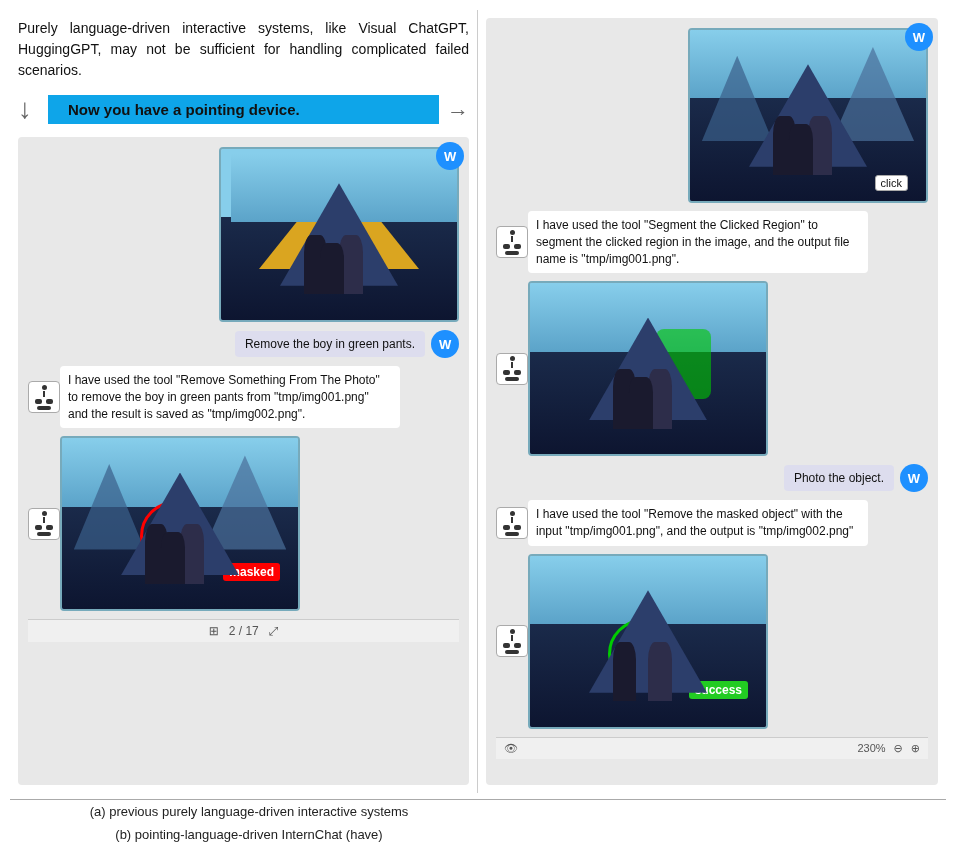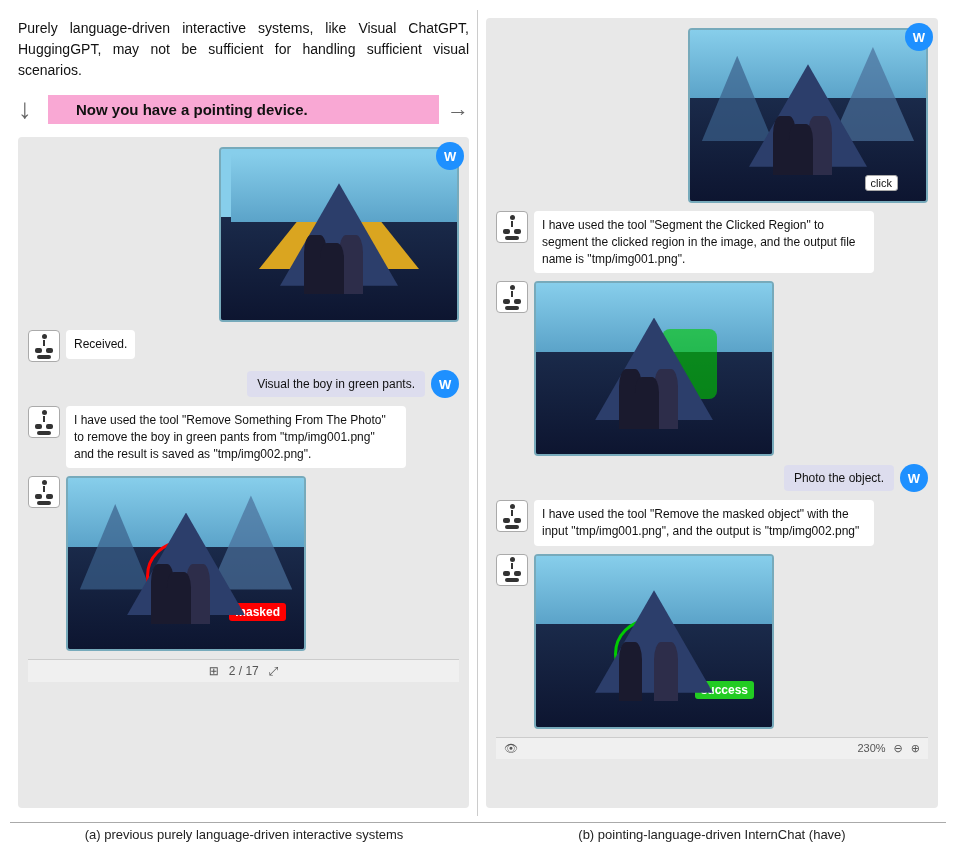--- a/index.html
+++ b/index.html
@@ -50,22 +50,22 @@
       gap: 8px;
     }
 
     .arrow-down {
       font-size: 28px;
       color: #666;
       margin-right: 8px;
     }
 
     .highlight-box {
-      background: #f9a8d4;
-      padding: 6px 28px;
+      background: #0ea5e9;
+      padding: 6px 20px;
       font-size: 15px;
       font-weight: bold;
       color: #111;
       flex: 1;
     }
 
     .arrow-right {
       font-size: 22px;
       color: #666;
     }
@@ -127,22 +127,21 @@
       justify-content: center;
       font-size: 13px;
       font-weight: bold;
       position: absolute;
       top: -5px;
       right: -5px;
     }
 
     .bot-row {
       display: flex;
-      align-items: flex-start;
-      gap: 6px;
+      align-items: center;
     }
 
     .bot-icon {
       width: 32px;
       height: 32px;
       flex-shrink: 0;
       background: #fff;
       border: 1px solid #aaa;
       border-radius: 4px;
       display: flex;
@@ -310,21 +309,21 @@
       display: flex;
       flex-direction: column;
       gap: 8px;
       flex: 1;
     }
 
     
     .click-label {
       position: absolute;
       bottom: 10px;
-      right: 28px;
+      right: 18px;
       background: #fff;
       border: 1px solid #aaa;
       font-size: 11px;
       padding: 1px 5px;
       border-radius: 3px;
       color: #111;
     }
 
     
     .green-highlight {
@@ -355,21 +354,21 @@
       align-items: center;
     }
   </style>
 </head>
 <body>
 
 <div class="main-container">
   <div class="top-section">
 
     <div class="left-panel">
-      <p class="intro-text">Purely language-driven interactive systems, like Visual ChatGPT, HuggingGPT, may not be sufficient for handling sufficient visual scenarios.</p>
+      <p class="intro-text">Purely language-driven interactive systems, like Visual ChatGPT, HuggingGPT, may not be sufficient for handling complicated failed scenarios.</p>
 
       <div class="middle-row">
         <span class="arrow-down">↓</span>
         <div class="highlight-box">Now you have a pointing device.</div>
         <span class="arrow-right">→</span>
       </div>
 
       <div class="chat-area">
 
         <div class="chat-image-container">
@@ -384,35 +383,23 @@
 
                 <div style="position:absolute;bottom:15%;left:35%;width:10%;height:35%;background:#1a1a2e;border-radius:30% 30% 0 0;z-index:2;"></div>
                 <div style="position:absolute;bottom:15%;left:50%;width:10%;height:35%;background:#2d2d4a;border-radius:30% 30% 0 0;z-index:2;"></div>
                 <div style="position:absolute;bottom:15%;left:42%;width:10%;height:30%;background:#1a1a2e;border-radius:30% 30% 0 0;z-index:2;"></div>
               </div>
             </div>
             <div class="avatar-w">W</div>
           </div>
         </div>
 
-        <div class="bot-row">
-          <div class="bot-icon">
-            <div class="bot-antenna-dot"></div>
-            <div class="bot-antenna"></div>
-            <div class="bot-icon-eyes">
-              <div class="bot-eye"></div>
-              <div class="bot-eye"></div>
-            </div>
-            <div class="bot-mouth"></div>
-          </div>
-          <div class="speech-bubble">Received.</div>
-        </div>
 
         <div class="user-msg-row">
-          <div class="user-bubble">Visual the boy in green pants.</div>
+          <div class="user-bubble">Remove the boy in green pants.</div>
           <div class="avatar-w" style="position:relative;top:0;right:0;">W</div>
         </div>
 
         <div class="bot-row">
           <div class="bot-icon">
             <div class="bot-antenna-dot"></div>
             <div class="bot-antenna"></div>
             <div class="bot-icon-eyes">
               <div class="bot-eye"></div>
               <div class="bot-eye"></div>
@@ -569,19 +556,19 @@
           <div style="display:flex;gap:8px;align-items:center;">
             <span>230%</span>
             <span>⊖</span>
             <span>⊕</span>
           </div>
         </div>
       </div>
     </div>
   </div>
 
-  <div style="display:flex;flex-direction:row;border-top:1px solid #aaa;margin-top:6px;">
+  <div style="display:flex;flex-direction:column;border-top:1px solid #aaa;margin-top:6px;">
     <div class="caption-left">(a) previous purely language-driven interactive systems</div>
     <div class="caption-right">
       <span>(b) </span><span class="caption-italic">pointing-language-driven</span><span> InternChat (have)</span>
     </div>
   </div>
 </div>
 
 </body></html>

